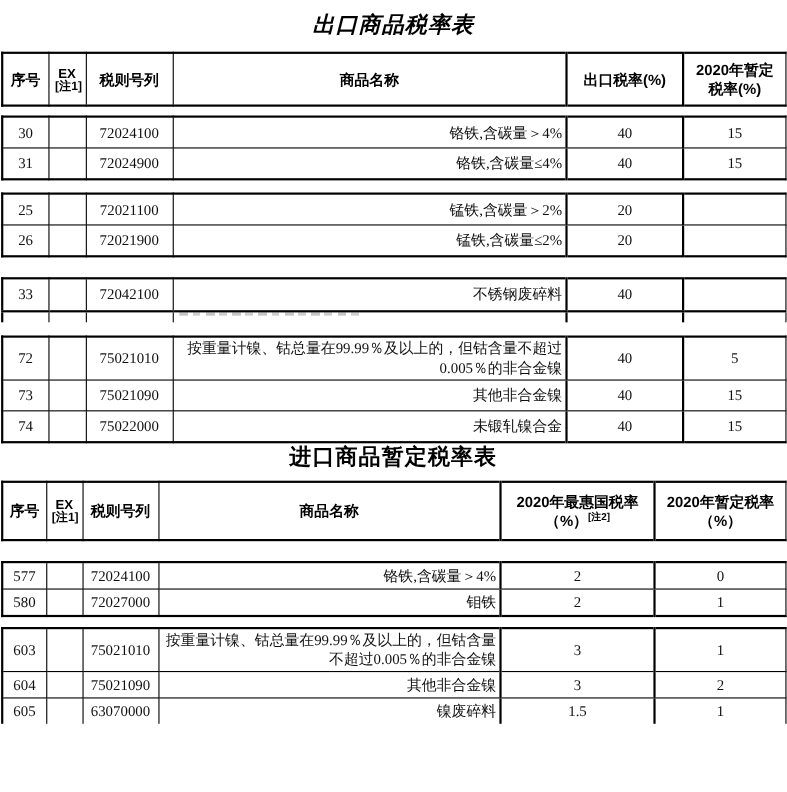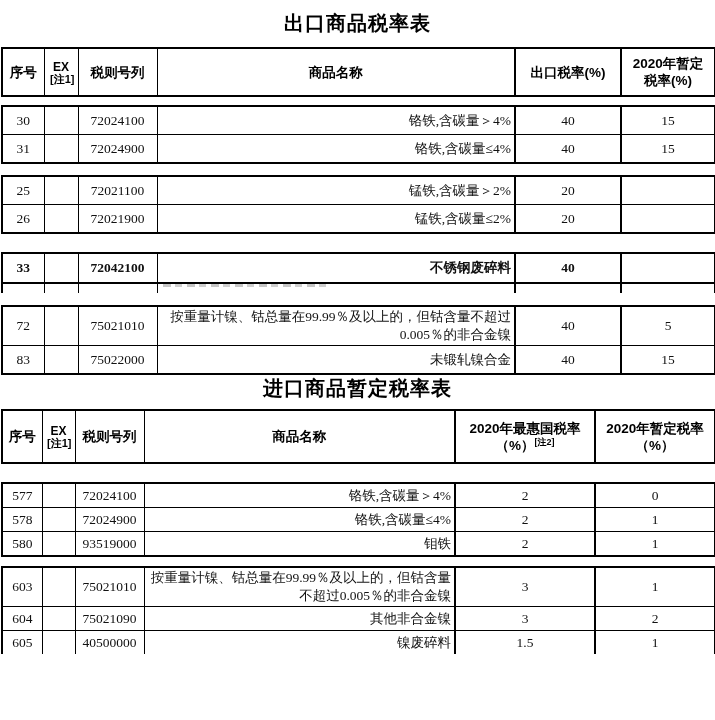--- a/index.html
+++ b/index.html
@@ -14,21 +14,21 @@
 
   .tbl-title {
     text-align: center;
     font-family: "Liberation Sans", "DejaVu Sans", sans-serif;
     font-weight: 700;
     font-size: 20px;
     line-height: 26px;
     letter-spacing: 1px;
     color: #000;
   }
-  #title1 { margin-top: 10px; }
+  #title1 { margin-top: 10px; font-style: italic; }
   #title2 { }
 
   table.tbl {
     border-collapse: collapse;
     table-layout: fixed;
     width: 713px;
     background: #fff;
   }
   table.frame { border: 2px solid #000; }
   table.tbl td, table.tbl th {
@@ -66,21 +66,21 @@
   .t2 td { height: 21px; }
 
   #fragA { margin-top: 8px; }
   #fragB { margin-top: 11px; }
   #fragC { margin-top: 18px; }
   #fragD { margin-top: 12px; }
   #fragE { margin-top: 18px; }
   #fragF { margin-top: 9px; }
 
   
-  #fragC { border-bottom: none; font-weight: bold; }
+  #fragC { border-bottom: none; }
   #fragC tr.main-row td { border-bottom-width: 2px; height: 26px; }
   #fragC tr.partial td { height: 9px; border-bottom: none; padding: 0; }
   #fragC tr.partial td.c-name {
     background: repeating-linear-gradient(90deg,
       #c6c6c6 0px 8px, rgba(0,0,0,0) 8px 12px,
       #cfcfcf 12px 19px, rgba(0,0,0,0) 19px 24px);
     background-size: 165px 3px;
     background-position: 5px 0px;
     background-repeat: no-repeat;
   }
@@ -230,23 +230,31 @@
 
         <tr>
           <td class="c-no">72</td>
           <td class="c-ex"></td>
           <td class="c-code">75021010</td>
           <td class="c-name">按重量计镍、钴总量在99.99％及以上的，但钴含量不超过0.005％的非合金镍</td>
           <td class="c-rate1">40</td>
           <td class="c-rate2">5</td>
         </tr>
 
-
-        <tr>
-          <td class="c-no">83</td>
+        <tr>
+          <td class="c-no">73</td>
+          <td class="c-ex"></td>
+          <td class="c-code">75021090</td>
+          <td class="c-name">其他非合金镍</td>
+          <td class="c-rate1">40</td>
+          <td class="c-rate2">15</td>
+        </tr>
+
+        <tr>
+          <td class="c-no">74</td>
           <td class="c-ex"></td>
           <td class="c-code">75022000</td>
           <td class="c-name">未锻轧镍合金</td>
           <td class="c-rate1">40</td>
           <td class="c-rate2">15</td>
         </tr>
       </tbody>
   </table>
 
   <div id="title2" class="tbl-title">进口商品暂定税率表</div>
@@ -296,34 +304,26 @@
 
         <tr>
           <td class="c-no">577</td>
           <td class="c-ex"></td>
           <td class="c-code">72024100</td>
           <td class="c-name">铬铁,含碳量＞4%</td>
           <td class="c-rate1">2</td>
           <td class="c-rate2">0</td>
         </tr>
 
-        <tr>
-          <td class="c-no">578</td>
-          <td class="c-ex"></td>
-          <td class="c-code">72024900</td>
-          <td class="c-name">铬铁,含碳量≤4%</td>
-          <td class="c-rate1">2</td>
-          <td class="c-rate2">1</td>
-        </tr>
 
 
         <tr>
           <td class="c-no">580</td>
           <td class="c-ex"></td>
-          <td class="c-code">93519000</td>
+          <td class="c-code">72027000</td>
           <td class="c-name">钼铁</td>
           <td class="c-rate1">2</td>
           <td class="c-rate2">1</td>
         </tr>
       </tbody>
   </table>
 
   <table id="fragF" class="tbl frame t2">
     <colgroup>
       <col style="width:40px">
@@ -349,21 +349,21 @@
           <td class="c-ex"></td>
           <td class="c-code">75021090</td>
           <td class="c-name">其他非合金镍</td>
           <td class="c-rate1">3</td>
           <td class="c-rate2">2</td>
         </tr>
 
         <tr>
           <td class="c-no">605</td>
           <td class="c-ex"></td>
-          <td class="c-code">40500000</td>
+          <td class="c-code">63070000</td>
           <td class="c-name">镍废碎料</td>
           <td class="c-rate1">1.5</td>
           <td class="c-rate2">1</td>
         </tr>
       </tbody>
   </table>
 
 </div>
 
 </body></html>

